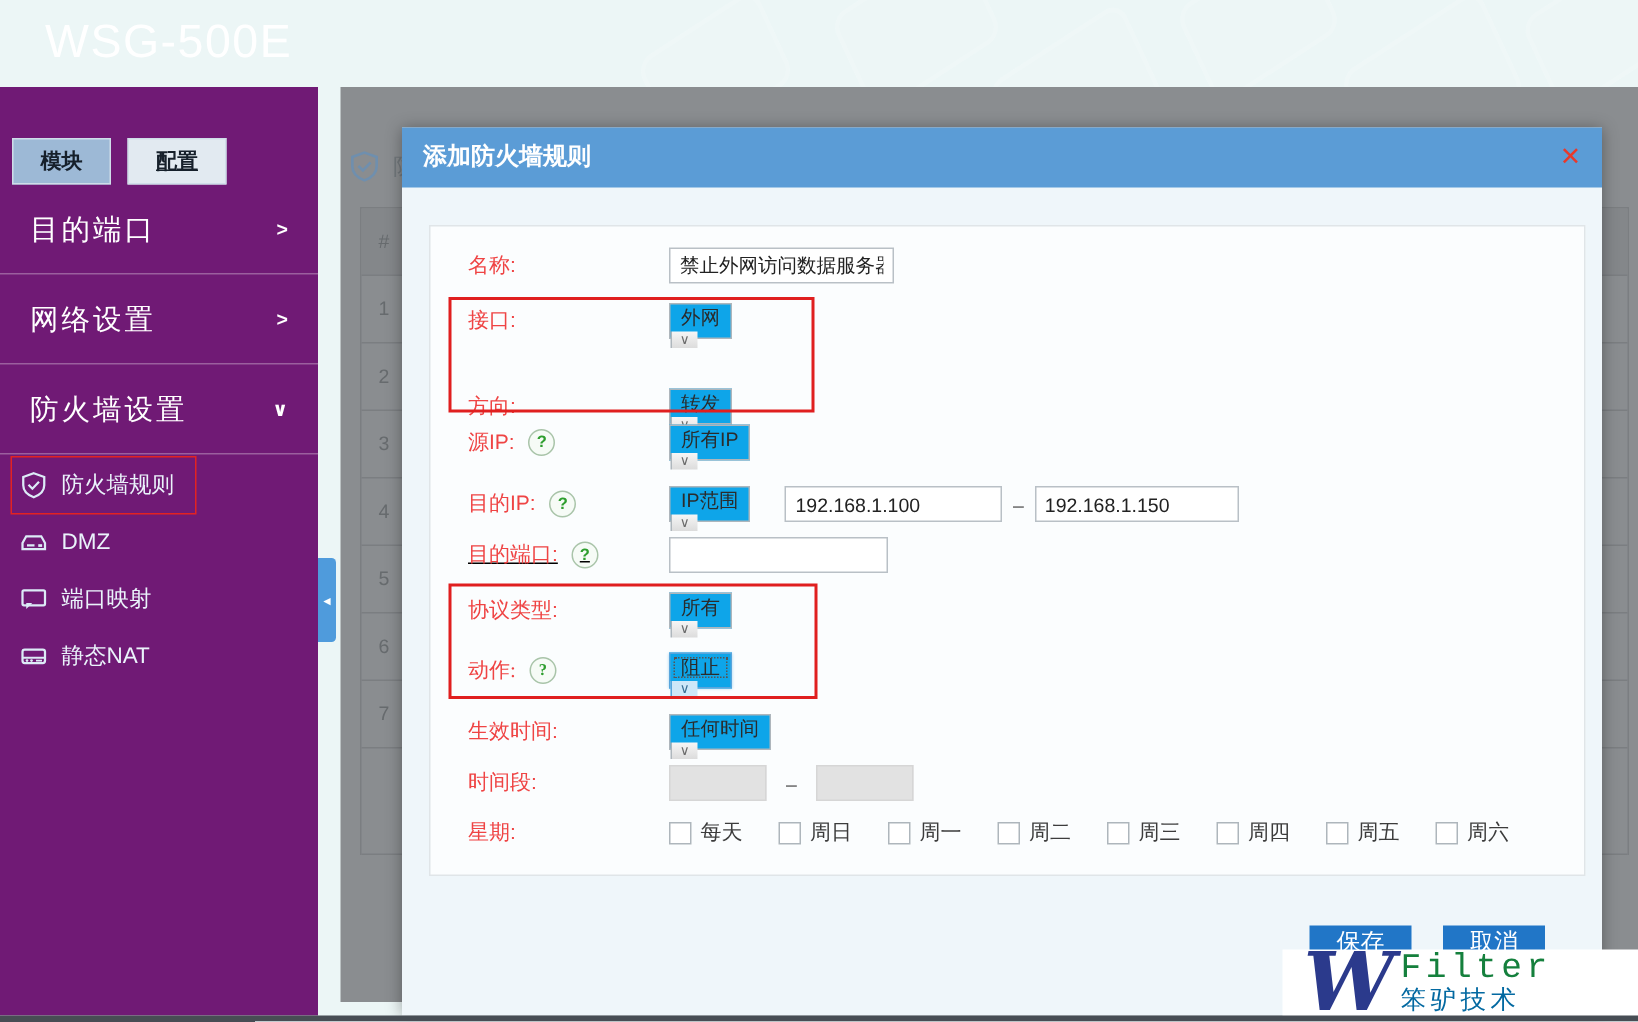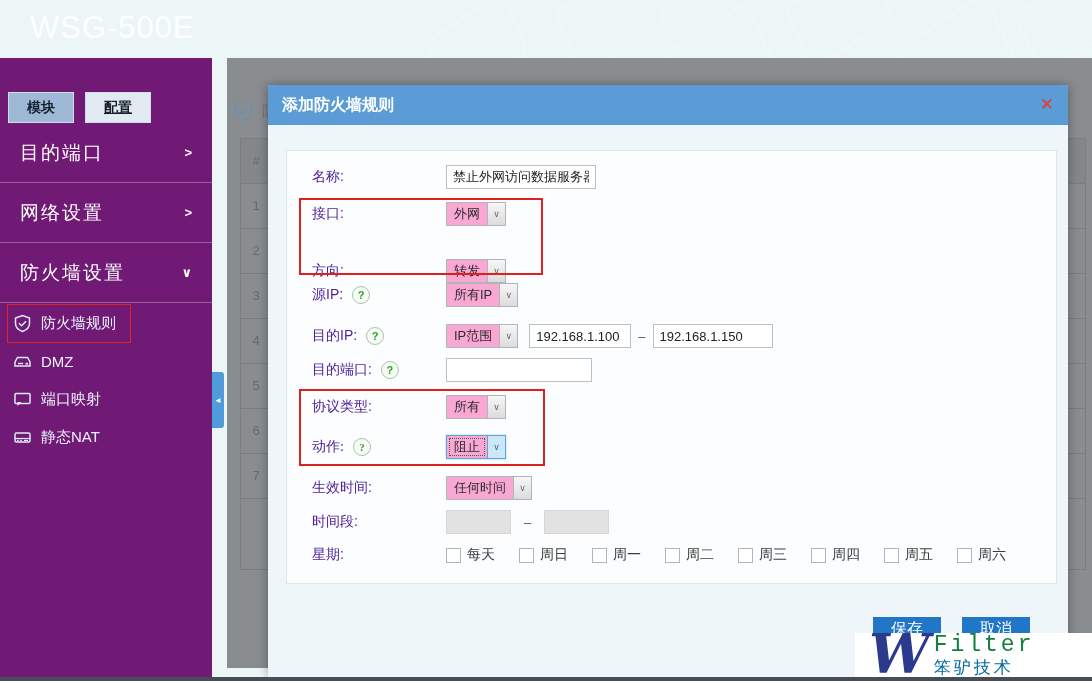--- a/index.html
+++ b/index.html
@@ -41,26 +41,26 @@
   
   .modal{position:absolute;left:268px;top:85px;width:800px;height:592px;background:#eff6fa;
     box-shadow:0 0 10px rgba(0,0,0,.35);z-index:5;}
   .modal-header{height:40px;background:#5b9cd6;color:#fff;font-size:16px;font-weight:bold;
     line-height:40px;padding-left:14px;position:relative;}
   .modal-close{position:absolute;right:14px;top:0;line-height:40px;color:#e8392b;font-size:17px;
     font-weight:bold;cursor:pointer;}
   .fieldset{position:absolute;left:18px;top:65px;width:771px;height:434px;background:#fbfdfe;
     border:1px solid #e0e5e8;box-sizing:border-box;}
   .frow{position:absolute;left:25px;height:26px;display:flex;align-items:center;}
-  .flabel{font-size:14px;color:#4c1d95;}
+  .flabel{font-size:14px;color:#ef4444;}
   .help{width:16px;height:16px;border-radius:50%;border:1px solid #a9c4a9;background:#f6fbf6;
     color:#2e9e2e;font-size:11px;font-weight:bold;display:inline-flex;align-items:center;
     justify-content:center;margin-left:9px;cursor:pointer;}
   .ctrl{position:absolute;left:134px;top:0;height:26px;display:flex;align-items:center;gap:7px;}
-  .sel{display:inline-flex;height:24px;border:1px solid #aeb6bc;background:#f9a8d4;cursor:pointer;box-sizing:border-box;}
+  .sel{display:inline-flex;height:24px;border:1px solid #aeb6bc;background:#0ea5e9;cursor:pointer;box-sizing:border-box;flex-direction:column;}
   .sel .txt{padding:0 7px;font-size:13px;color:#2b2b2b;display:flex;align-items:center;white-space:nowrap;}
   .sel .arr{width:17px;background:linear-gradient(#f6f6f6,#dcdcdc);border-left:1px solid #aeb6bc;
     color:#6a6a6a;font-size:9px;display:flex;align-items:center;justify-content:center;}
   .sel.focused{border-color:#58a5dc;box-shadow:0 0 2px #9fd0ef;}
   .sel.focused .txt{outline:1px dotted #555;outline-offset:-3px;}
   .sel.focused .arr{background:#cde7f8;border-left-color:#58a5dc;color:#3a6e94;}
   .inp{height:24px;border:1px solid #b9c0c6;background:#fff;font-size:13px;padding:0 6px;color:#222;
     box-sizing:border-box;font-family:inherit;}
   .inp.dis{background:#e2e2e2;border-color:#d6d6d6;width:65px;}
   .rsep{color:#555;font-size:13px;}
@@ -245,27 +245,27 @@
     </div>
 
     <div class="frow" style="top:172px;right:10px;">
       <span class="flabel">目的IP:</span>
       <span class="help">?</span>
       <div class="ctrl">
         <span class="sel">
           <span class="txt">IP范围</span>
           <span class="arr">∨</span>
         </span>
-        <input class="inp" style="width: 102px; margin-left: 4px;" value="192.168.1.100">
+        <input class="inp" style="width: 145px; margin-left: 16px;" value="192.168.1.100">
         <span class="rsep">–</span>
-        <input class="inp" style="width: 120px;" value="192.168.1.150">
-      </div>
-    </div>
-
-    <div class="frow" style="top:206px;right:10px;">
+        <input class="inp" style="width: 136px;" value="192.168.1.150">
+      </div>
+    </div>
+
+    <div class="frow" style="top:206px;right:10px;text-decoration:underline;">
       <span class="flabel">目的端口:</span>
       <span class="help">?</span>
       <div class="ctrl">
         <input class="inp" style="width: 146px;" value="">
       </div>
     </div>
 
     <div class="frow" style="top:243px;right:10px;">
       <span class="flabel">协议类型:</span>
       <div class="ctrl">

